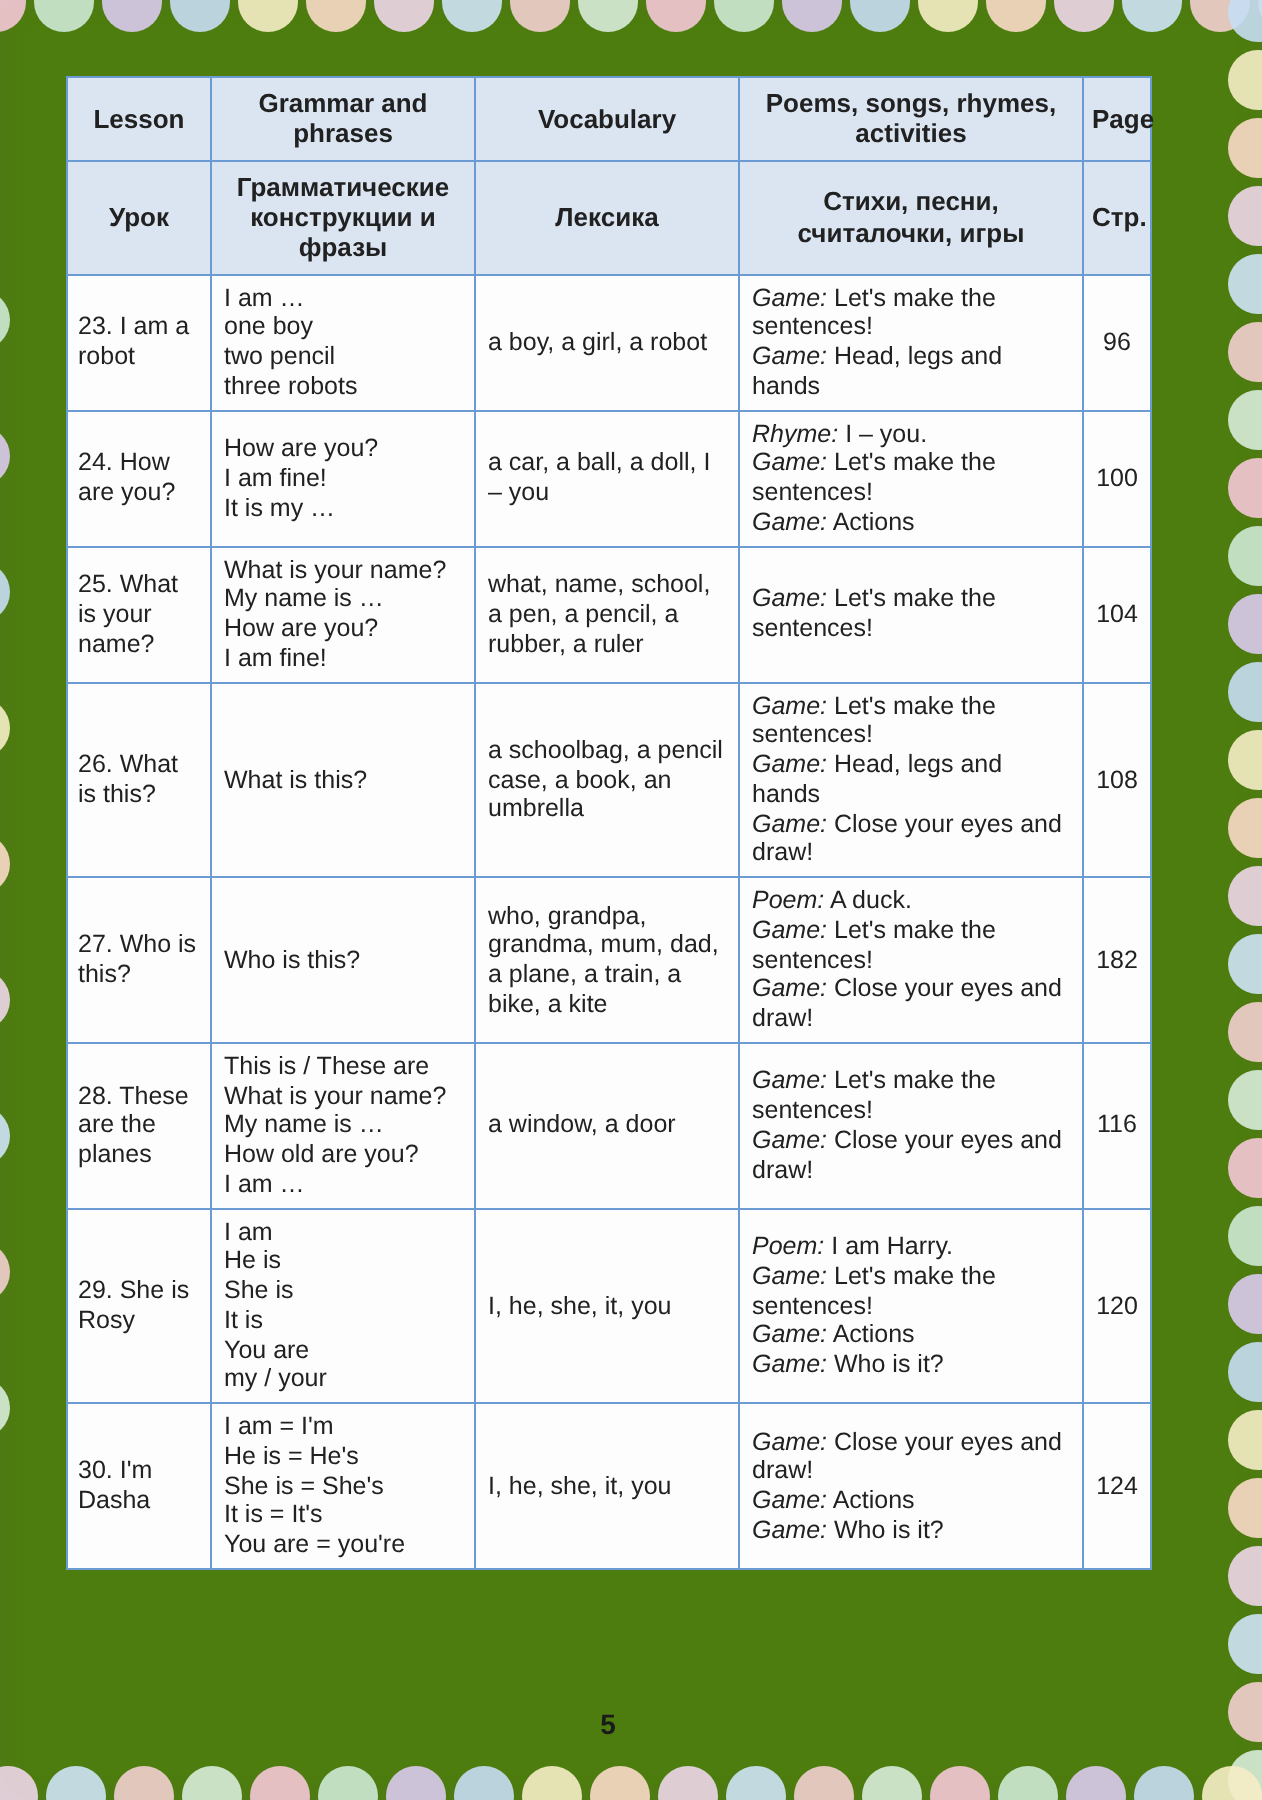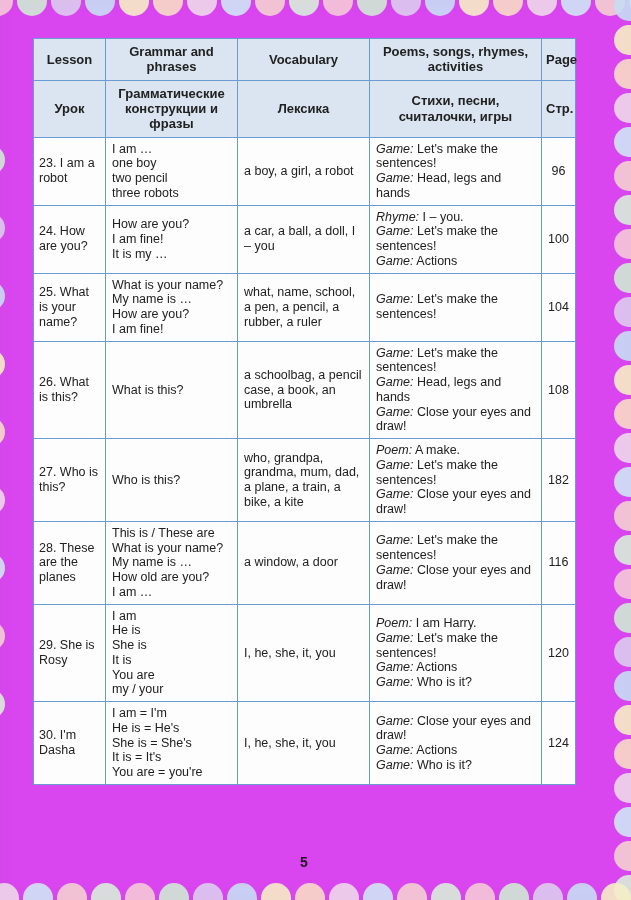--- a/index.html
+++ b/index.html
@@ -6,21 +6,21 @@
   html,body { width:631px; height:900px; }
   body {
     font-family:"Liberation Sans", sans-serif;
     background:#ffffff;
     color:#212121;
     position:relative;
     overflow:hidden;
   }
   .sheet {
     position:absolute; inset:0;
-    background:#d946ef;
+    background:#4d7c0f;
     box-shadow: inset 0 0 14px rgba(120,120,130,0.10);
     padding-left: 20px;
   }
   .dots { position:absolute; inset:0; overflow:hidden; z-index:1; pointer-events:none; }
   .dot { position:absolute; width:30px; height:30px; border-radius:50%; opacity:0.9; }
 
   table.toc {
     position:absolute; left:33px; top:38px; z-index:2;
     width:542px; table-layout:fixed;
     border-collapse:collapse;
@@ -221,21 +221,21 @@
         <td class="pg">108</td>
       </tr>
 
       <tr>
         <td class="lesson">27. Who is this?</td>
         <td class="grammar">
           <div class="gl">Who is this?</div>
         </td>
         <td class="vocab">who, grandpa, grandma, mum, dad, a plane, a train, a bike, a kite</td>
         <td class="acts">
-          <div class="act"><i>Poem:</i> <span>A make.</span></div>
+          <div class="act"><i>Poem:</i> <span>A duck.</span></div>
           <div class="act"><i>Game:</i> <span>Let's make the sentences!</span></div>
           <div class="act"><i>Game:</i> <span>Close your eyes and draw!</span></div>
         </td>
         <td class="pg">182</td>
       </tr>
 
       <tr>
         <td class="lesson">28. These are the planes</td>
         <td class="grammar">
           <div class="gl">This is / These are</div>

